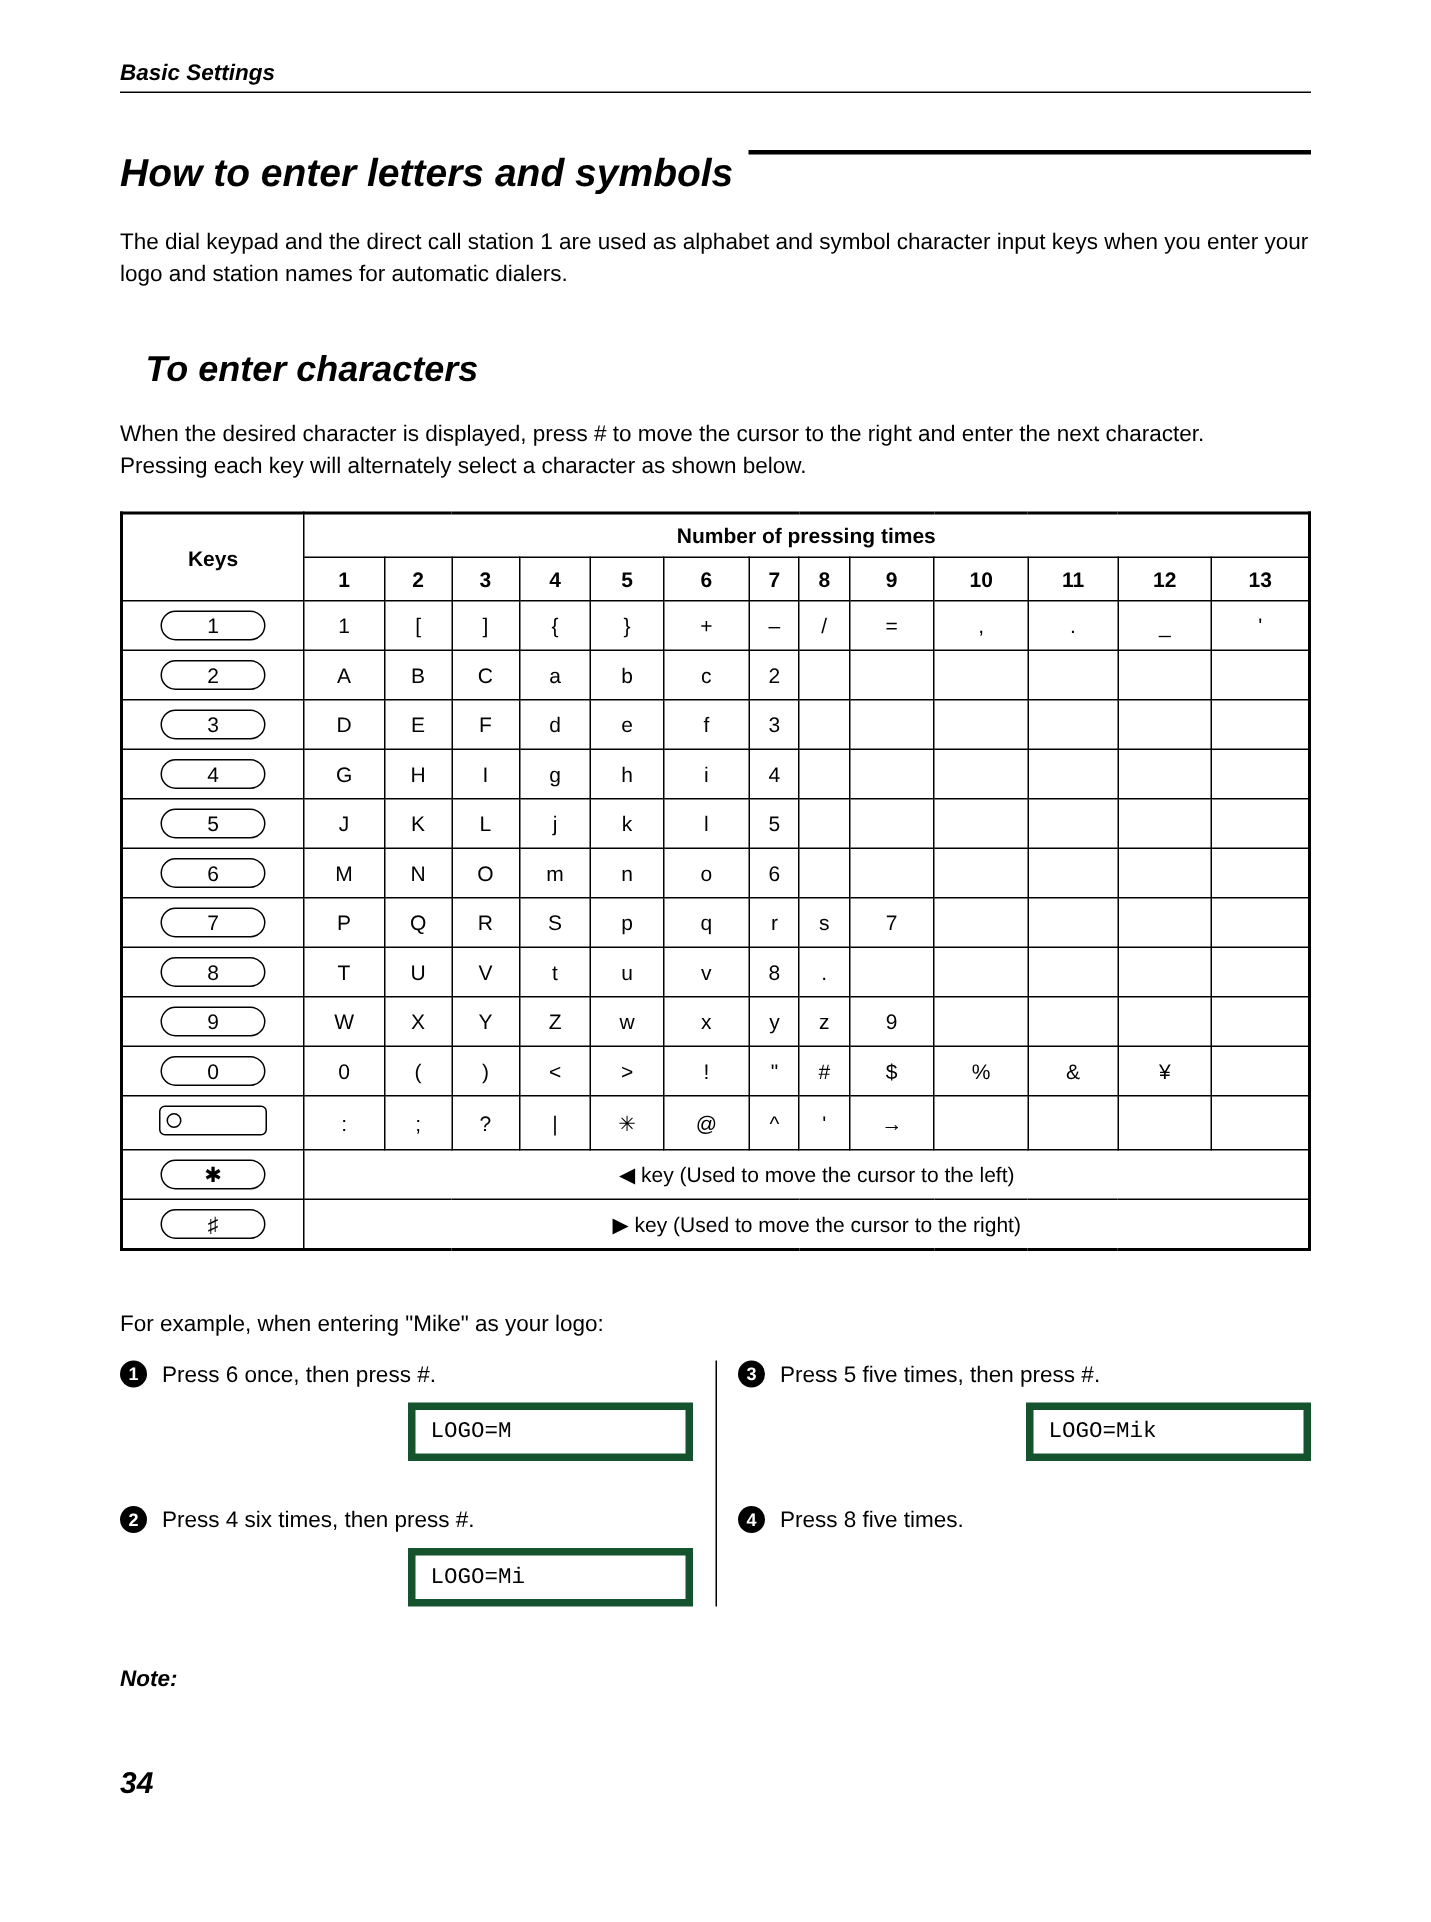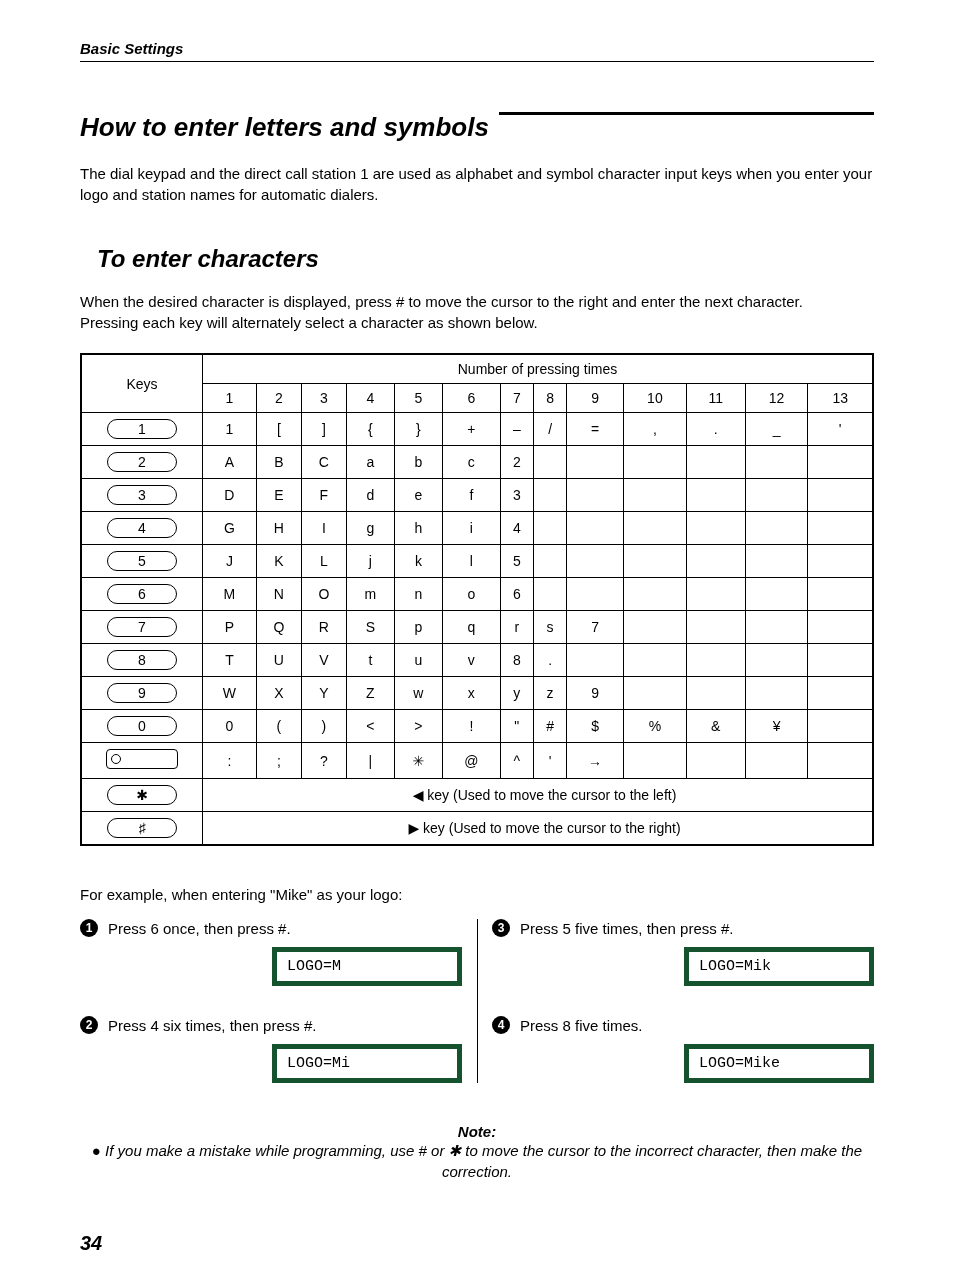--- a/index.html
+++ b/index.html
@@ -10,21 +10,21 @@
     color: #000;
     background: #fff;
     width: 954px;
     box-sizing: border-box;
   }
   .header-section {
     font-style: italic;
     font-weight: bold;
     border-bottom: 1.5px solid #000;
     padding-bottom: 4px;
-    margin-bottom: 50px;
+    margin-bottom: 38px;
   }
   .title-row {
     display: flex;
     align-items: flex-start;
     margin-bottom: 20px;
   }
   .title-row h1 {
     font-style: italic;
     font-weight: bold;
     font-size: 26px;
@@ -56,21 +56,21 @@
     width: 100%;
     border: 2px solid #000;
   }
   table.char-table th, table.char-table td {
     border: 1px solid #000;
     text-align: center;
     font-size: 14px;
     padding: 6px 0;
   }
   table.char-table th {
-    font-weight: normal;
+    font-weight: bold;
     text-align: center;
   }
   .keycol {
     width: 120px;
   }
   .keycap {
     display: inline-block;
     border: 1.5px solid #000;
     border-radius: 12px;
     min-width: 48px;
@@ -141,21 +141,20 @@
   .display-box {
     border: 5px solid #14532d;
     font-family: "Courier New", monospace;
     padding: 6px 10px;
     width: 160px;
     margin-left: auto;
     font-size: 15px;
   }
   .note-section {
     margin-top: 40px;
-    text-align: center;
   }
   .note-label {
     font-weight: bold;
     font-style: italic;
   }
   .note-body {
     font-style: italic;
     line-height: 1.4;
   }
   .note-body::before {
@@ -421,23 +420,21 @@
           <span class="step-num">2</span>
           <span>Press 4 six times, then press #.</span>
         </div>
         <div class="display-box">LOGO=Mi</div>
       </div>
       <div class="step">
         <div class="step-head">
           <span class="step-num">4</span>
           <span>Press 8 five times.</span>
         </div>
-        <div class="display-box">LOGO=Mike</div>
       </div>
     </div>
 </div>
 
 <div class="note-section">
   <div class="note-label">Note:</div>
-  <div class="note-body">If you make a mistake while programming, use # or ✱ to move the cursor to the incorrect character, then make the correction.</div>
 </div>
 
 <div class="page-num">34</div>
 
 </body></html>

